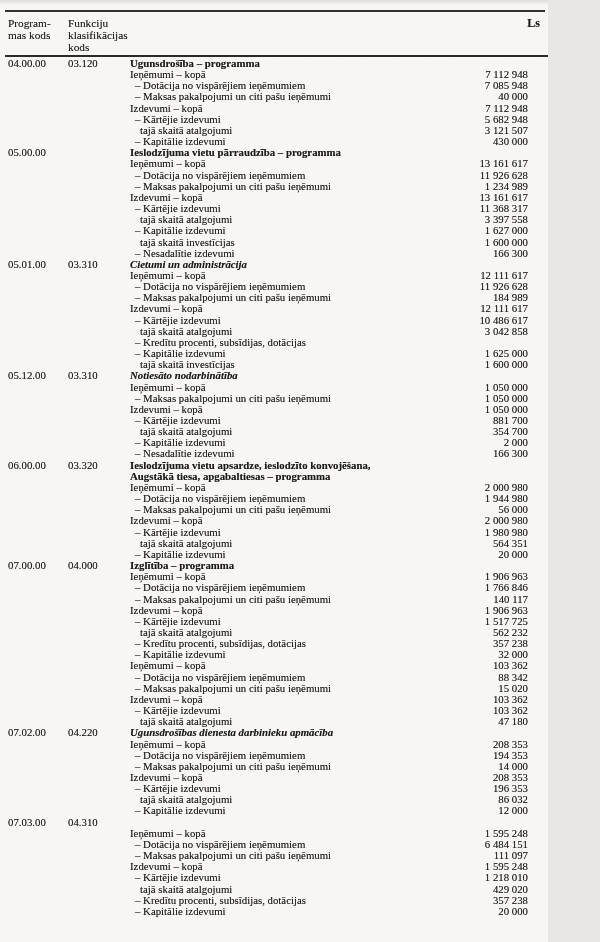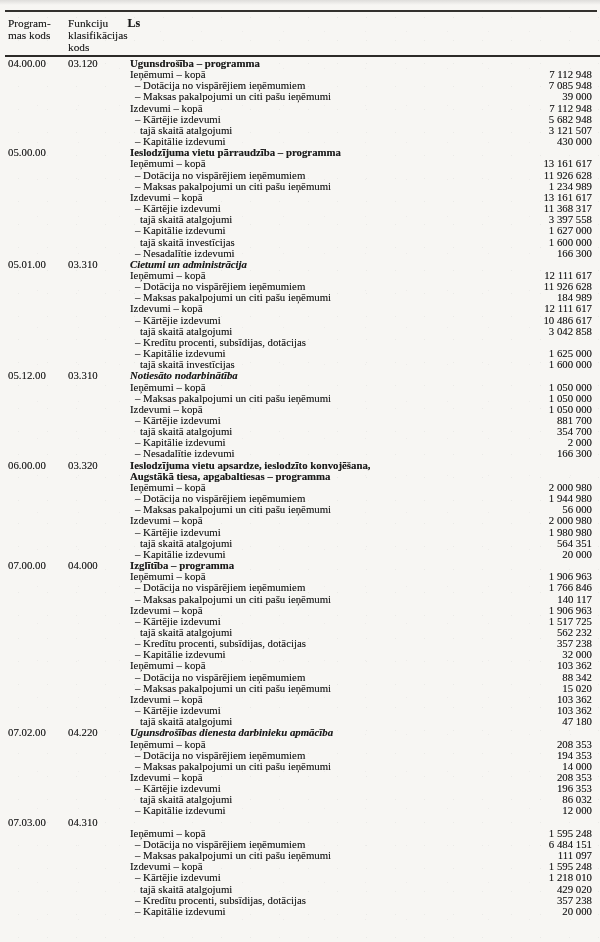--- a/index.html
+++ b/index.html
@@ -1,18 +1,18 @@
 <!DOCTYPE html>
 <html><head>
 <meta charset="utf-8">
 <style>
   html,body { margin:0; padding:0; background:#e8e7e4; }
   .page {
     position:relative;
-    width:600px; height:942px;
+    width:548px; height:942px;
     background:#f7f6f3;
     background-image:
       radial-gradient(rgba(40,40,40,0.06) 0.6px, transparent 0.9px),
       radial-gradient(rgba(40,40,40,0.045) 0.5px, transparent 0.8px);
     background-size: 29px 23px, 41px 37px;
     background-position: 4px 6px, 17px 13px;
     font-family:"Liberation Serif","DejaVu Serif",serif;
     color:#1b1b1b;
     overflow:hidden;
   }
@@ -28,23 +28,23 @@
   .rule-header {
     position:absolute; left:5px; right:0; top:55px; height:2px;
     background:#2c2a28;
   }
   .header {
     position:absolute; top:17px; left:8px; right:8px;
     display:grid; grid-template-columns:60px auto 1fr;
     font-size:11.3px; line-height:12.2px;
     white-space:nowrap;
   }
-  .h-ls { font-weight:bold; font-size:12px; }
+  .h-ls { text-align:right; font-weight:bold; font-size:12px; }
   .tbody {
-    position:absolute; top:58px; left:8px; right:8px;
+    position:absolute; top:58px; left:8px; right:20px;
   }
   .line {
     display:grid; grid-template-columns:60px 62px 1fr 118px;
     font-size:10.8px; line-height:11.15px;
     white-space:nowrap;
   }
   .code { }
   .label { }
   .label.indent1 { padding-left:5px; }
   .label.indent2 { padding-left:10px; }
@@ -91,21 +91,21 @@
         <div class="line">
           <span class="code"></span>
           <span class="code"></span>
           <span class="label indent1">– Dotācija no vispārējiem ieņēmumiem</span>
           <span class="amount">7 085 948</span>
         </div>
         <div class="line">
           <span class="code"></span>
           <span class="code"></span>
           <span class="label indent1">– Maksas pakalpojumi un citi pašu ieņēmumi</span>
-          <span class="amount">39 000</span>
+          <span class="amount">40 000</span>
         </div>
         <div class="line">
           <span class="code"></span>
           <span class="code"></span>
           <span class="label indent0">Izdevumi – kopā</span>
           <span class="amount">7 112 948</span>
         </div>
         <div class="line">
           <span class="code"></span>
           <span class="code"></span>

